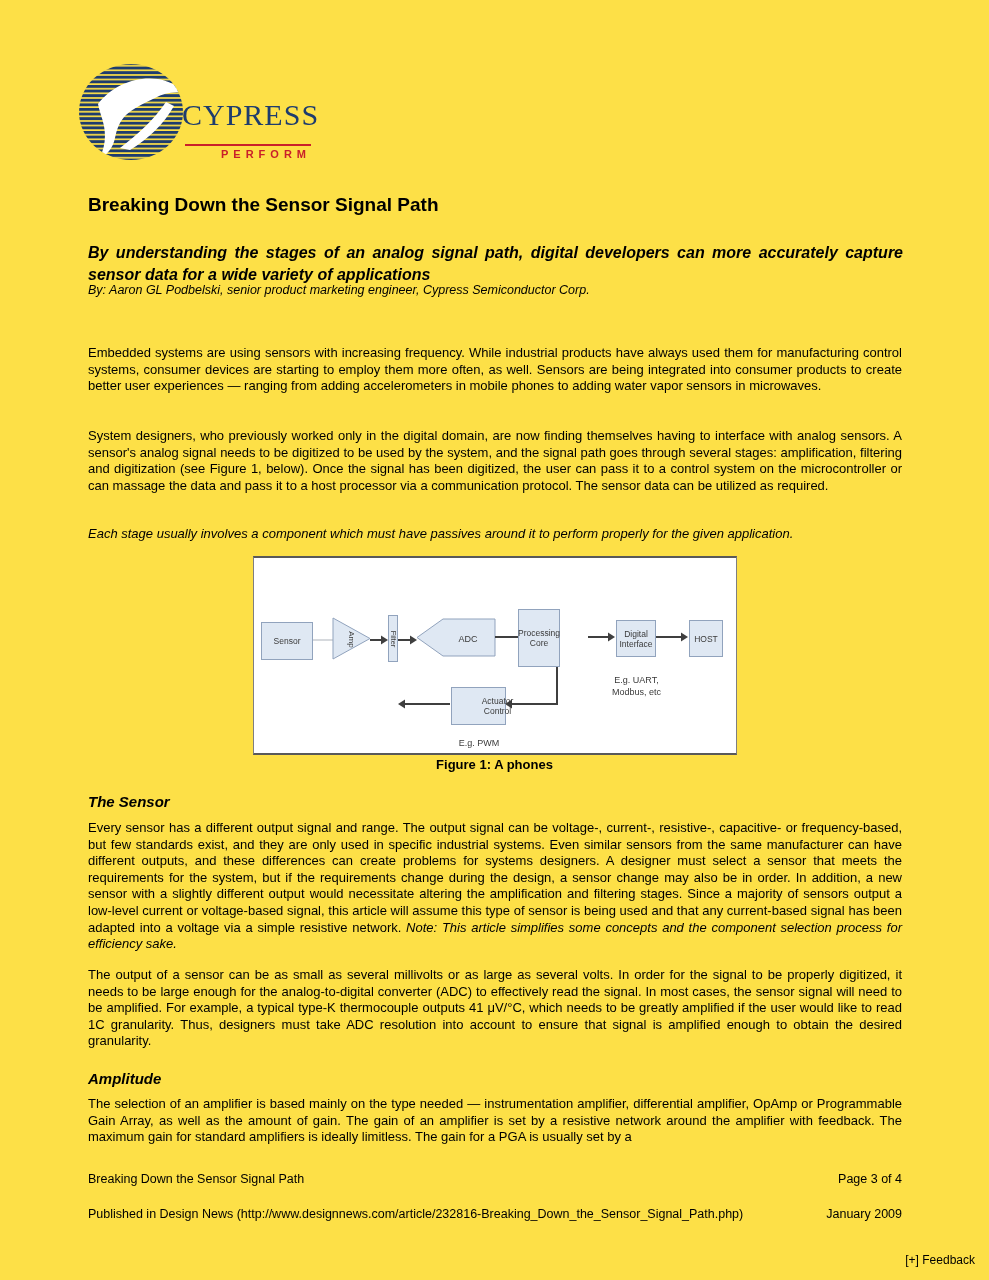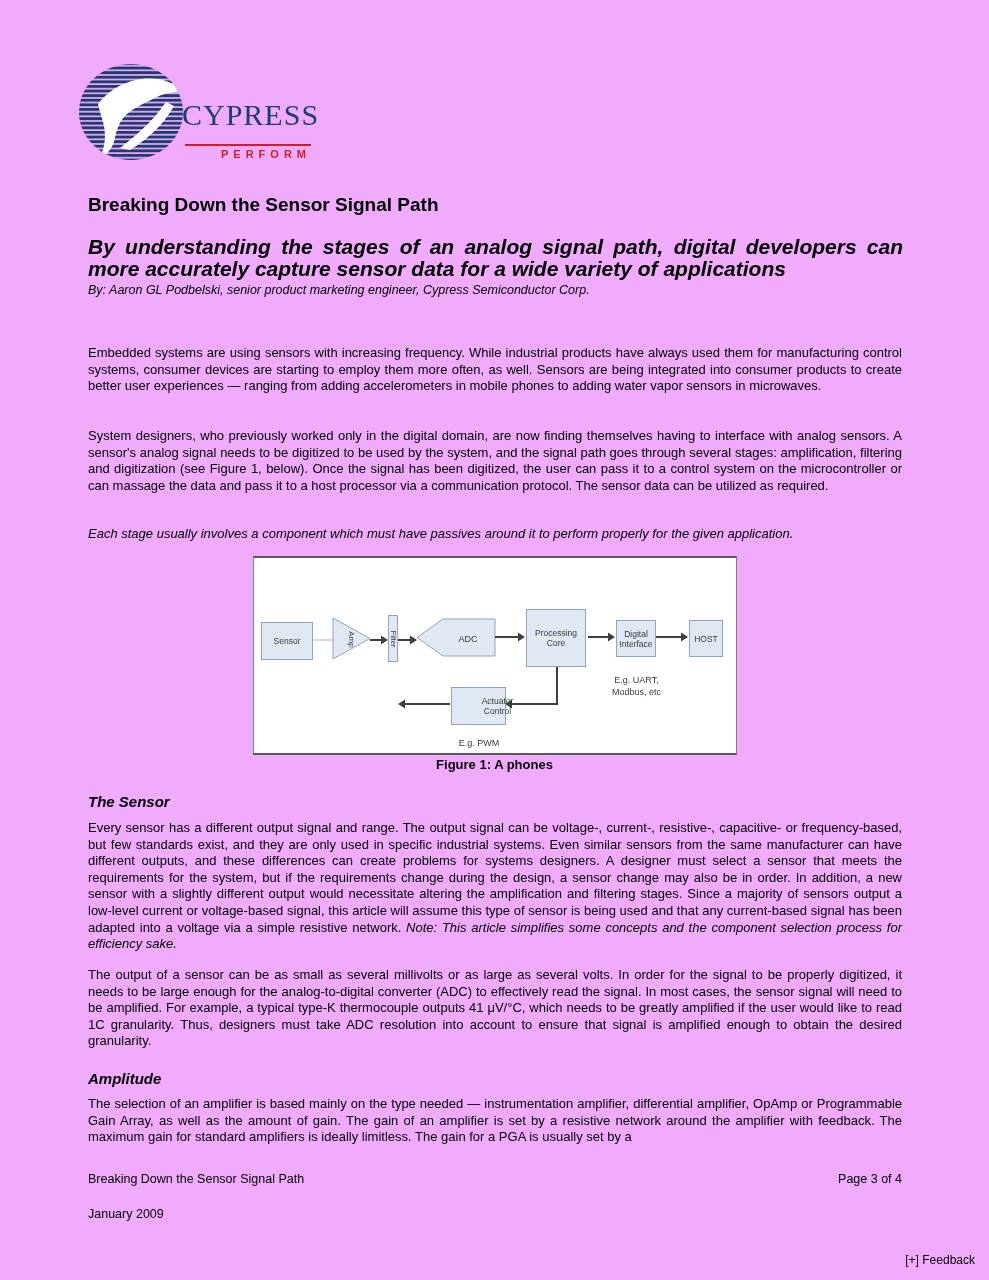--- a/index.html
+++ b/index.html
@@ -1,34 +1,34 @@
 <!DOCTYPE html>
 <html><head>
 <meta charset="utf-8">
 <style>
   html,body{margin:0;padding:0;background:#fff;}
-  .page{position:relative;width:989px;height:1280px;background:#f0abfc;
+  .page{position:relative;width:989px;height:1280px;background:#fde047;
         font-family:"Liberation Sans",sans-serif;color:#000;overflow:hidden;}
 
   
   .logo{position:absolute;left:78px;top:60px;width:240px;height:104px;}
   .globe{position:absolute;left:0;top:2px;}
   .brand-name{position:absolute;left:104px;top:38px;width:210px;
               font-family:"Liberation Serif",serif;font-size:30px;font-weight:400;
               letter-spacing:1px;color:#1e3c6e;}
   .brand-rule{position:absolute;left:107px;top:84px;width:126px;height:2px;background:#c9202a;}
   .brand-tagline{position:absolute;left:107px;top:88px;width:126px;text-align:right;
                  font-weight:bold;font-size:11px;letter-spacing:5px;
                  color:#c9202a;}
 
   
   .title{position:absolute;left:88px;top:194px;width:813px;
          font-size:19px;font-weight:bold;}
-  .subtitle{position:absolute;left:88px;top:236px;width:815px;
-            font-size:21px;font-weight:bold;font-style:italic;line-height:22px;
+  .subtitle{position:absolute;left:88px;top:242px;width:815px;
+            font-size:16px;font-weight:bold;font-style:italic;line-height:22px;
             text-align:justify;}
   .byline{position:absolute;left:88px;top:283px;width:813px;
           font-size:12.5px;font-style:italic;}
   .body-par{position:absolute;left:88px;width:814px;font-size:13px;line-height:16.6px;
             text-align:justify;}
   .p1{top:345px;} .p2{top:428px;} .p3{top:526px;font-style:italic;}
   .sec-head{position:absolute;left:88px;width:400px;font-size:15px;
             font-weight:bold;font-style:italic;}
   .h-sensor{top:793px;} .h-amplitude{top:1070px;}
   .sp0{top:820px;} .sp1{top:967px;} .sp2{top:1096px;}
@@ -38,21 +38,21 @@
   .figure{position:absolute;left:253px;top:556px;width:484px;height:199px;
           border-left:1px solid #7f7f7f;border-right:1px solid #7f7f7f;
           border-top:2px solid #595959;border-bottom:2px solid #595959;
           background:#fff;box-sizing:border-box;}
   .fig-svg{position:absolute;left:0;top:0;}
   .node{position:absolute;background:#dfe8f3;border:1px solid #91a3bd;
         display:flex;align-items:center;justify-content:center;text-align:center;
         font-size:8.5px;color:#3a3a3a;line-height:10px;box-sizing:border-box;}
   .n-sensor{left:7px;top:64px;width:52px;height:38px;}
   .n-filter{left:134px;top:57px;width:10px;height:47px;}
-  .n-processing{left:272px;top:51px;width:60px;height:58px;padding:0 6px;}
+  .n-processing{left:264px;top:51px;width:42px;height:58px;padding:0 6px;}
   .n-digital{left:362px;top:62px;width:40px;height:37px;}
   .n-host{left:435px;top:62px;width:34px;height:37px;}
   .n-actuator{left:197px;top:129px;width:55px;height:38px;padding-left:38px;}
   .amp-label-wrap{position:absolute;left:79px;top:61px;width:37px;height:41px;
         display:flex;align-items:center;justify-content:center;}
   .adc-label{position:absolute;left:186px;top:62px;width:56px;height:37px;
         display:flex;align-items:center;justify-content:center;
         font-size:9px;color:#3a3a3a;}
   .vlabel{transform:rotate(90deg);font-size:7.5px;color:#3a3a3a;white-space:nowrap;}
   .fig-note{position:absolute;font-size:9px;color:#3a3a3a;text-align:center;line-height:12px;margin-top:8px;}
@@ -164,17 +164,18 @@
   <div class="body-par sp1">The output of a sensor can be as small as several millivolts or as large as several volts. In order for the signal to be properly digitized, it needs to be large enough for the analog-to-digital converter (ADC) to effectively read the signal. In most cases, the sensor signal will need to be amplified. For example, a typical type-K thermocouple outputs 41 μV/°C, which needs to be greatly amplified if the user would like to read 1C granularity. Thus, designers must take ADC resolution into account to ensure that signal is amplified enough to obtain the desired granularity.</div>
 
   <div class="sec-head h-amplitude">Amplitude</div>
   <div class="body-par sp2">The selection of an amplifier is based mainly on the type needed — instrumentation amplifier, differential amplifier, OpAmp or Programmable Gain Array, as well as the amount of gain. The gain of an amplifier is set by a resistive network around the amplifier with feedback. The maximum gain for standard amplifiers is ideally limitless. The gain for a PGA is usually set by a</div>
 
   <div class="footer-line f1">
     <span>Breaking Down the Sensor Signal Path</span>
     <span>Page 3 of 4</span>
   </div>
   <div class="footer-line f2">
+    <span>Published in Design News (http://www.designnews.com/article/232816-Breaking_Down_the_Sensor_Signal_Path.php)</span>
     <span>January 2009</span>
   </div>
   <div class="feedback">[+] Feedback</div>
 
 </div>
 
 </body></html>

